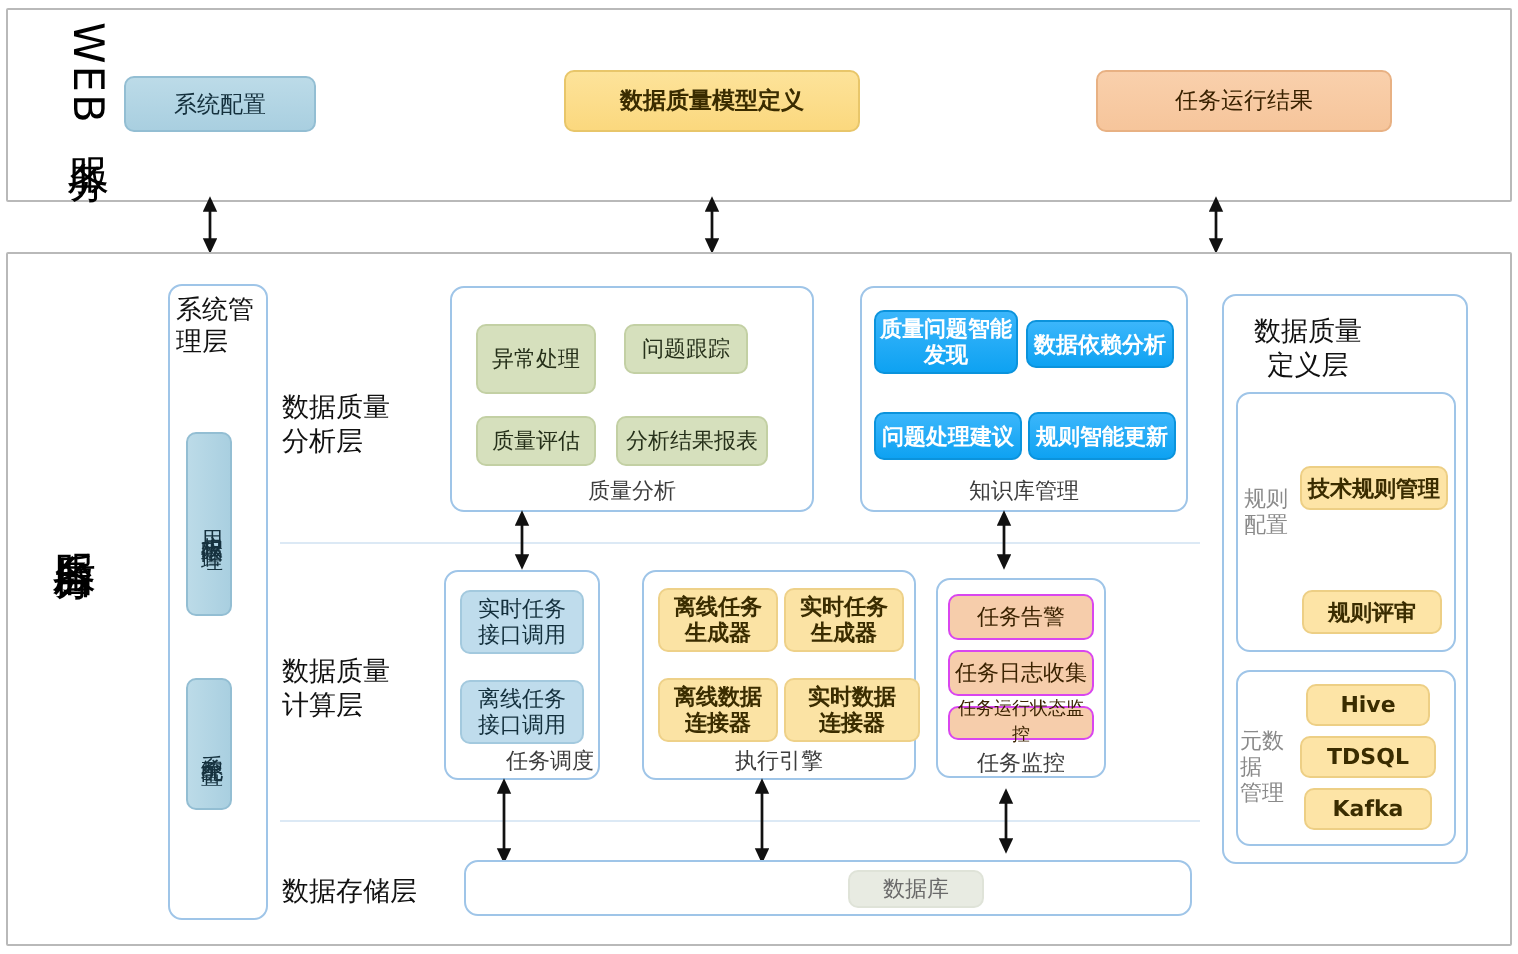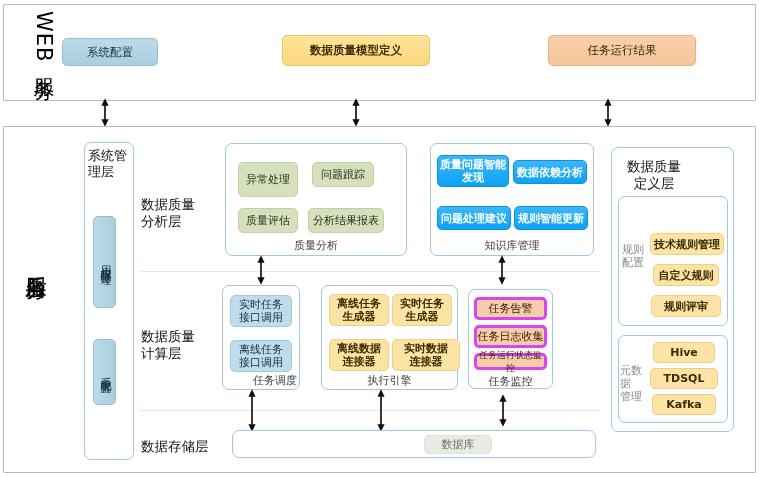--- a/index.html
+++ b/index.html
@@ -79,21 +79,21 @@
   .chip{
     position:absolute;display:flex;align-items:center;justify-content:center;
     text-align:center;border-radius:5px;font-size:11px;line-height:13px;
     box-sizing:border-box;white-space:pre-line;
   }
   .chip.green{background:#d6e0bd;border:1px solid #c3d0a4;color:#26301a;}
   .chip.cyan{background:linear-gradient(180deg,#3bb6fb 0%,#0ea2f2 100%);
              border:1px solid #0b93dc;color:#ffffff;font-weight:bold;}
   .chip.lblue{background:#bfdcec;border:1px solid #a3c9de;color:#14303d;}
   .chip.yellow{background:#fbe3a4;border:1px solid #eed189;color:#3a2c00;font-weight:bold;}
-  .chip.orange{background:#f6cdab;border:3px solid #d946ef;color:#3a2200;}
+  .chip.orange{background:#f6cdab;border:1px solid #d946ef;color:#3a2200;}
   .chip.gold{background:#fde4a6;border:1px solid #edcf85;color:#3a2c00;font-weight:bold;}
   .chip.grey{background:#e8ebe2;border:1px solid #dfe3d8;color:#6a6a6a;}
 
   .sub-label{position:absolute;font-size:11px;line-height:13px;color:#8a8a8a;white-space:pre-line;}
 
   
   .arrow{position:absolute;}
   svg{display:block;overflow:visible;}
 </style>
 </head>
@@ -199,21 +199,20 @@
   <div class="chip grey" style="left:424px;top:435px;width:68px;height:19px;">数据库</div>
 
   <div class="group" style="left:611px;top:147px;width:123px;height:285px;"></div>
   <div class="layer-caption" style="left:627px;top:158px;text-align:center;">数据质量
 定义层</div>
 
   <div class="group" style="left:618px;top:196px;width:110px;height:130px;"></div>
   <div class="sub-label" style="left:622px;top:243px;width:26px;">规则
 配置</div>
   <div class="chip gold" style="left:650px;top:233px;width:74px;height:22px;">技术规则管理</div>
-  <div class="chip gold" style="left:653px;top:264px;width:66px;height:22px;">自定义规则</div>
   <div class="chip gold" style="left:651px;top:295px;width:70px;height:22px;">规则评审</div>
 
   <div class="group" style="left:618px;top:335px;width:110px;height:88px;"></div>
   <div class="sub-label" style="left:620px;top:364px;width:32px;">元数据
 管理</div>
   <div class="chip gold" style="left:653px;top:342px;width:62px;height:21px;font-weight:bold;">Hive</div>
   <div class="chip gold" style="left:650px;top:368px;width:68px;height:21px;font-weight:bold;">TDSQL</div>
   <div class="chip gold" style="left:652px;top:394px;width:64px;height:21px;font-weight:bold;">Kafka</div>
 
 </div>

